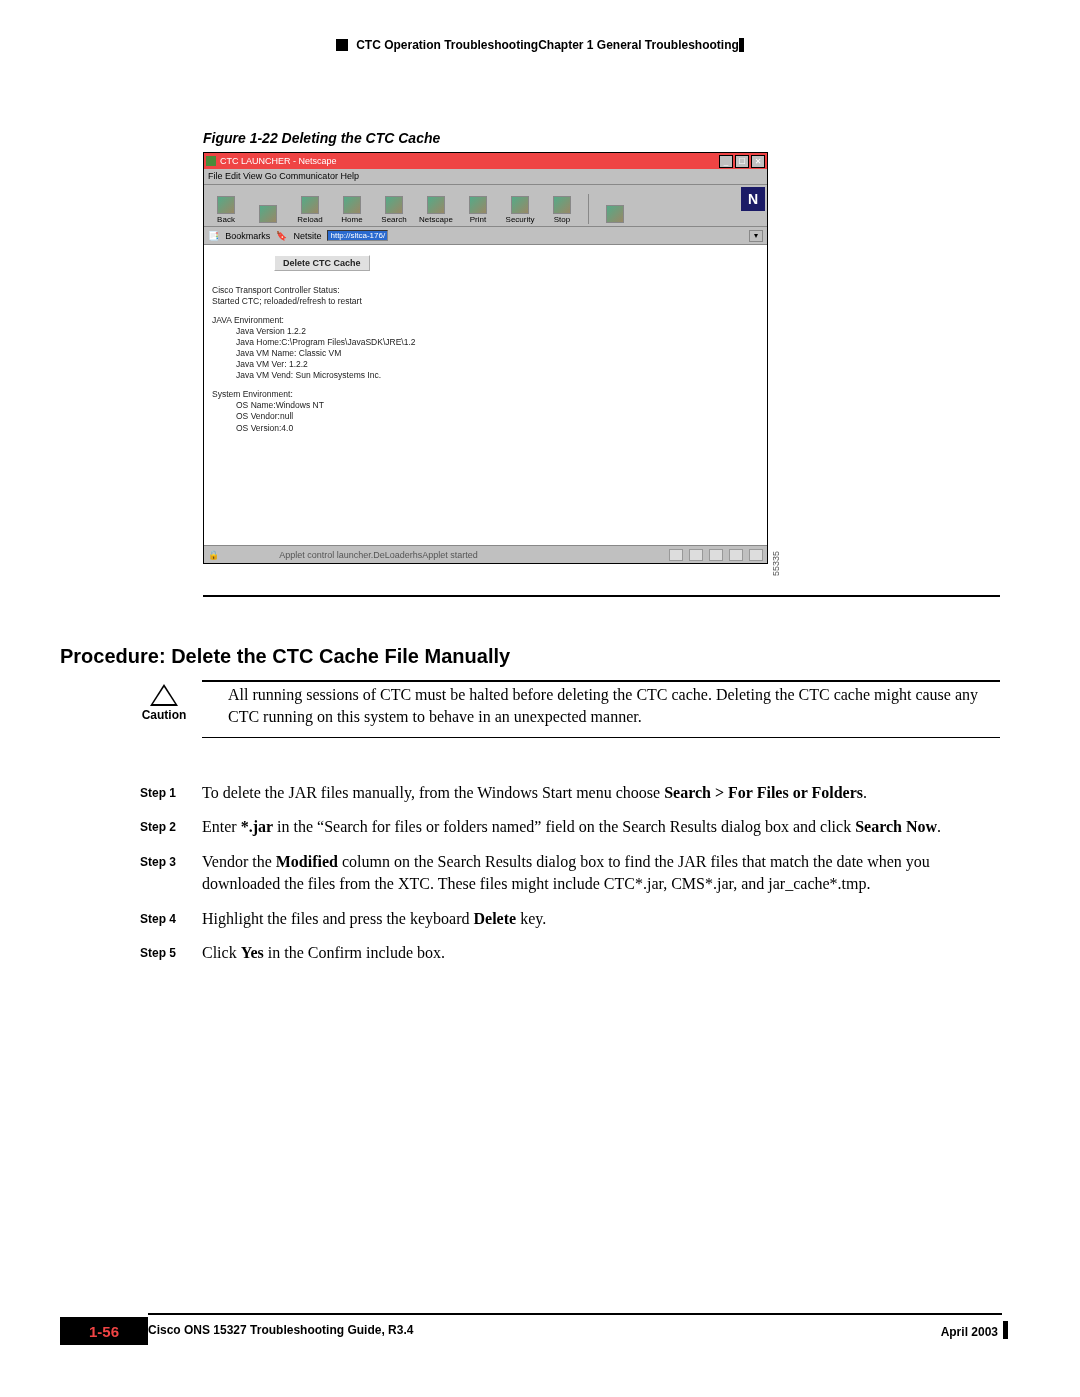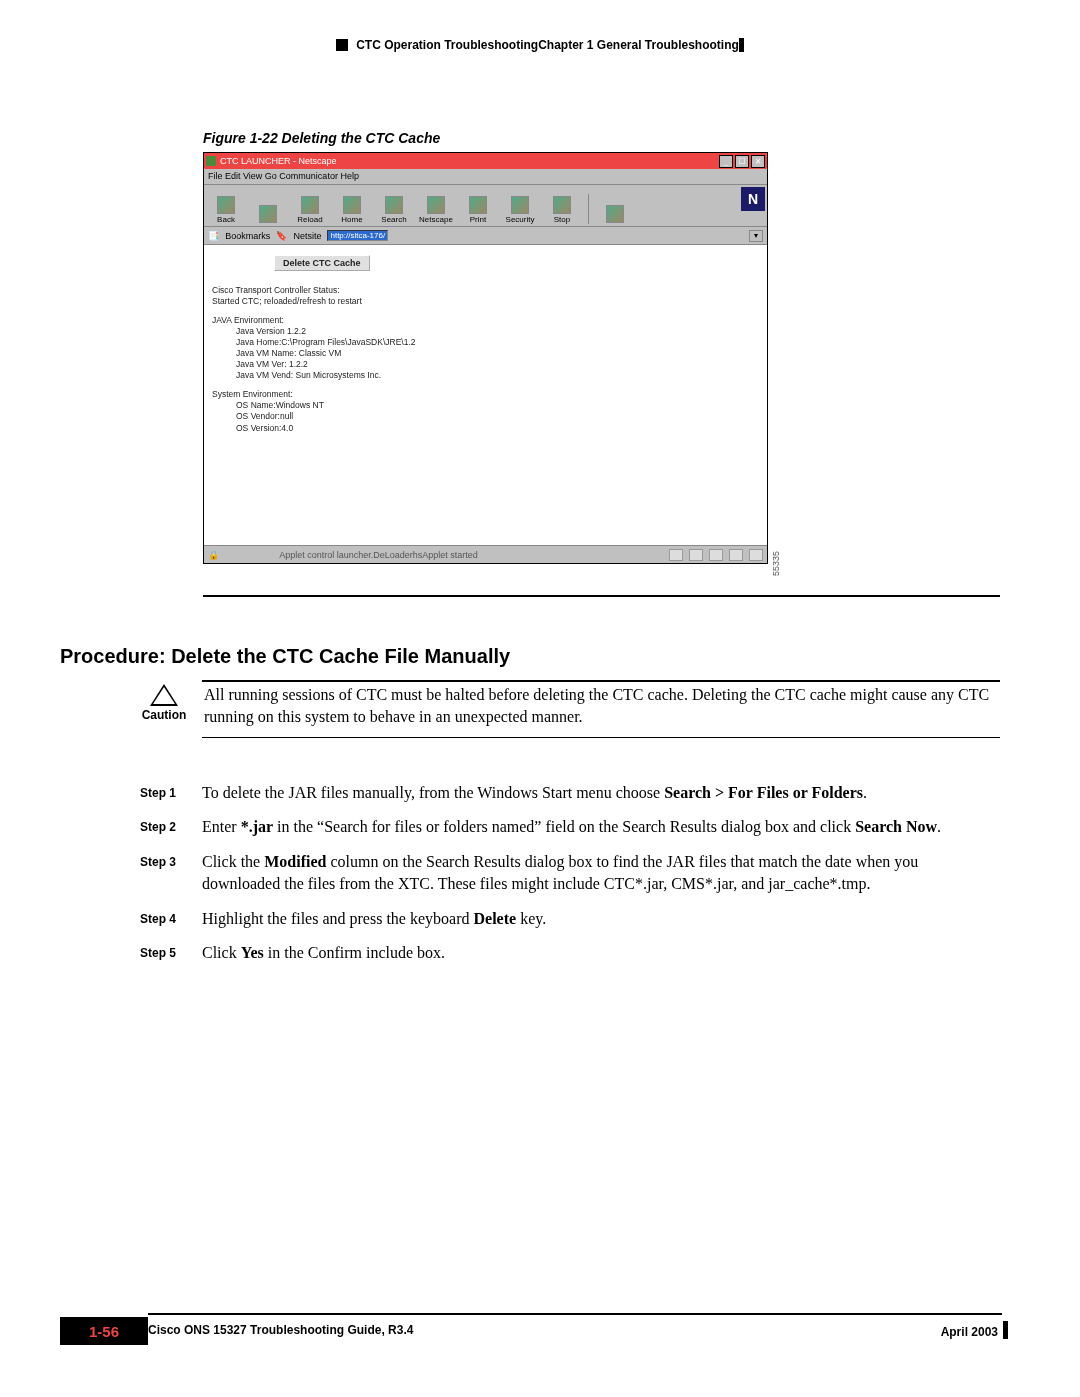--- a/index.html
+++ b/index.html
@@ -266,20 +266,21 @@
     top: 3px; left: -11px;
     width: 0; height: 0;
     border-left: 11px solid transparent;
     border-right: 11px solid transparent;
     border-bottom: 17px solid #fff;
   }
   .caution-text {
     font-size: 16px;
     line-height: 1.35;
     flex: 1;
+    margin-left: 24px;
   }
   .caution-bot-rule {
     border-top: 1px solid #000;
     margin-left: 62px;
     margin-top: 10px;
   }
   
   .steps {
     position: absolute;
     top: 782px;
@@ -491,21 +492,21 @@
     <div class="step-row">
       <div class="step-label">Step 1</div>
       <div class="step-text"><span>To delete the JAR files manually, from the Windows Start menu choose </span><b>Search &gt; For Files or Folders</b><span>.</span></div>
     </div>
     <div class="step-row">
       <div class="step-label">Step 2</div>
       <div class="step-text"><span>Enter </span><b>*.jar</b><span> in the “Search for files or folders named” field on the Search Results dialog box and click </span><b>Search Now</b><span>.</span></div>
     </div>
     <div class="step-row">
       <div class="step-label">Step 3</div>
-      <div class="step-text"><span>Click the </span><b>Modified</b><span> column on the Search Results dialog box to find the JAR files that match the date when you downloaded the files from the XTC. These files might include CTC*.jar, CMS*.jar, and jar_cache*.tmp.</span></div>
+      <div class="step-text"><span>Vendor the </span><b>Modified</b><span> column on the Search Results dialog box to find the JAR files that match the date when you downloaded the files from the XTC. These files might include CTC*.jar, CMS*.jar, and jar_cache*.tmp.</span></div>
     </div>
     <div class="step-row">
       <div class="step-label">Step 4</div>
       <div class="step-text"><span>Highlight the files and press the keyboard </span><b>Delete</b><span> key.</span></div>
     </div>
     <div class="step-row">
       <div class="step-label">Step 5</div>
       <div class="step-text"><span>Click </span><b>Yes</b><span> in the Confirm include box.</span></div>
     </div>
   </div>

